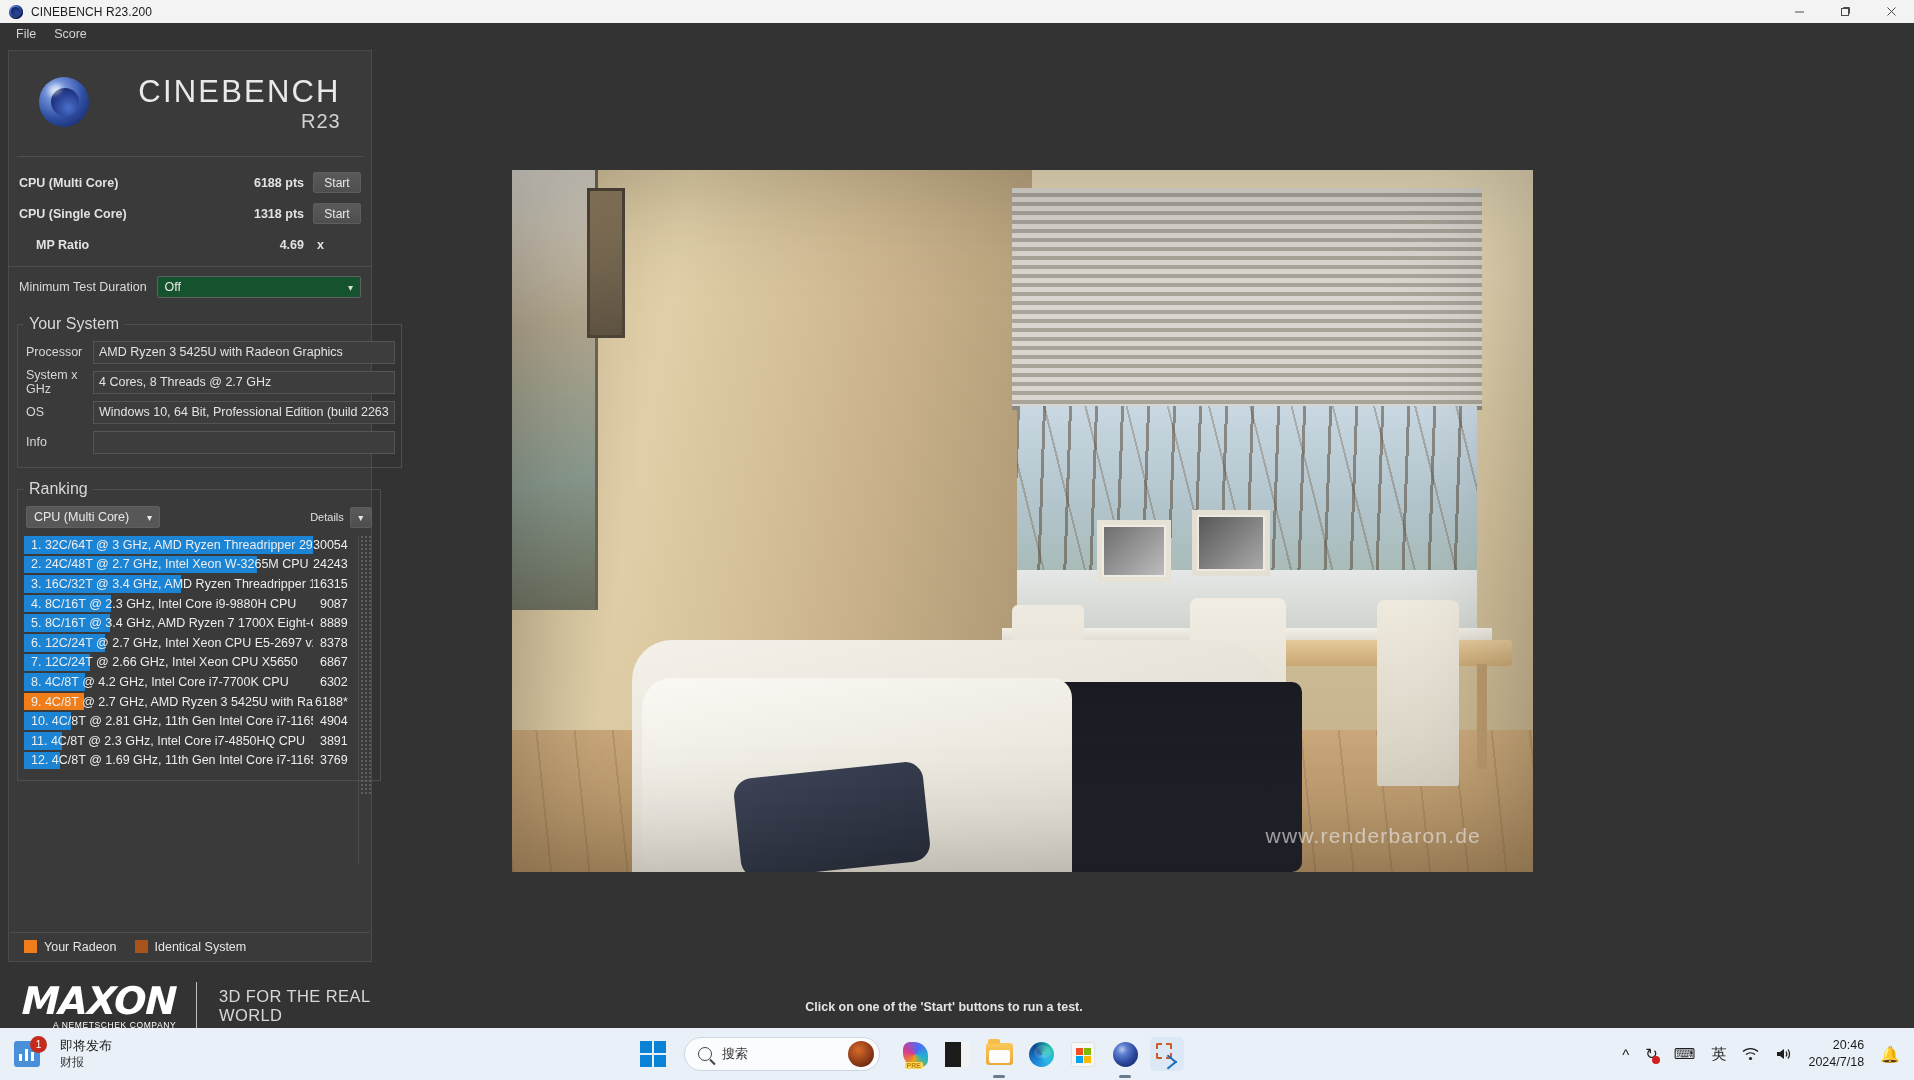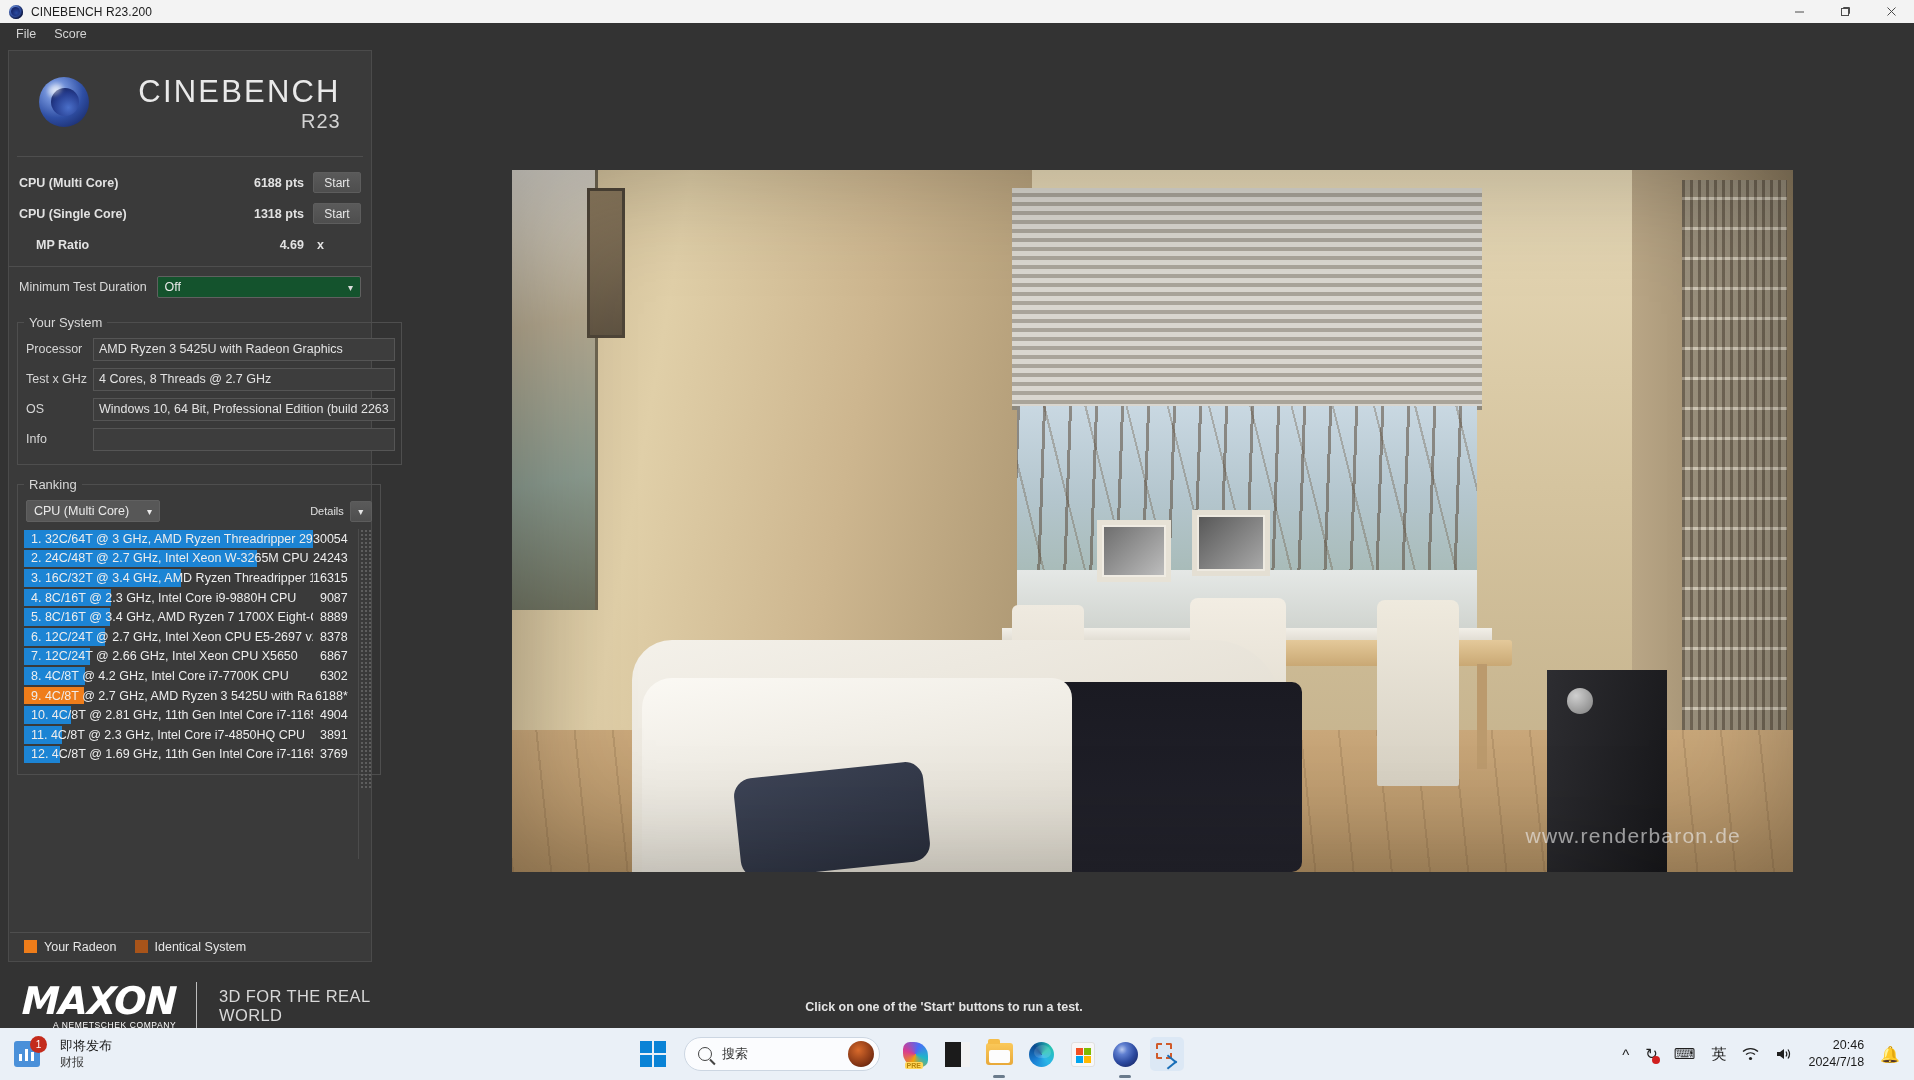--- a/index.html
+++ b/index.html
@@ -87,21 +87,21 @@
   .combo {
     flex: 1; height: 22px; background: #14532d; border: 1px solid #606060; border-radius: 2px;
     display: flex; align-items: center; padding: 0 7px; color: #eaeaea; font-size: 12.5px;
     position: relative;
   }
   .combo .chev { margin-left: auto; font-size: 10px; color: #dcdcdc; }
 
   fieldset.group {
     margin: 8px 8px 0 8px; border: 1px solid #4e4e4e; padding: 4px 6px 10px 6px;
   }
-  fieldset.group > legend { font-size: 13px; color: #d8d8d8; padding: 0 5px; }
+  fieldset.group > legend { font-size: 16px; color: #d8d8d8; padding: 0 5px; }
 
   .sysrow { display: flex; align-items: center; height: 30px; }
   .sysrow .lbl { width: 69px; font-size: 12.5px; color: #d6d6d6; padding-left: 2px;}
   .sysrow .fld {
     flex: 1; height: 23px; background: #3d3d3d; border: 1px solid #555555;
     display: flex; align-items: center; padding: 0 5px; color: #e3e3e3; font-size: 12.5px;
     white-space: nowrap; overflow: hidden;
   }
 
   .rank-toolbar { display: flex; align-items: center; height: 30px; padding: 0 2px; margin-bottom:3px; }
@@ -157,21 +157,21 @@
   .tagline { font-size: 16.5px; color: #d8d8d8; letter-spacing: .4px; font-weight: 300; }
 
   
   .statusline {
     position: absolute; left: 380px; top: 1000px; width: 1128px; text-align: center;
     font-size: 12.5px; font-weight: bold; color: #e4e4e4;
   }
 
   
   .render {
-    position: absolute; left: 512px; top: 170px; width: 1281px; height: 702px;
+    position: absolute; left: 512px; top: 170px; width: 1021px; height: 702px;
     overflow: hidden; background: #0f766e;
   }
   .render .watermark {
     position: absolute; right: 52px; bottom: 24px; font-size: 21px;
     color: rgba(235,235,235,.62); letter-spacing: 1.2px; font-weight: 300;
   }
   
   .r-wallL { position:absolute; left:0; top:0; width:520px; height:702px;
     background: linear-gradient(100deg, #c9b793 0%, #e0cfa8 28%, #cdb68f 60%, #a8936f 100%); }
   .r-picture { position:absolute; left:0; top:0; width:86px; height:440px;
@@ -379,21 +379,21 @@
       </div>
     </div>
 
     <fieldset class="group">
       <legend>Your System</legend>
       <div class="sysrow">
         <div class="lbl">Processor</div>
         <div class="fld">AMD Ryzen 3 5425U with Radeon Graphics</div>
       </div>
       <div class="sysrow">
-        <div class="lbl">Test x GHz</div>
+        <div class="lbl">System x GHz</div>
         <div class="fld">4 Cores, 8 Threads @ 2.7 GHz</div>
       </div>
       <div class="sysrow">
         <div class="lbl">OS</div>
         <div class="fld">Windows 10, 64 Bit, Professional Edition (build 2263</div>
       </div>
       <div class="sysrow">
         <div class="lbl">Info</div>
         <div class="fld"></div>
       </div>

